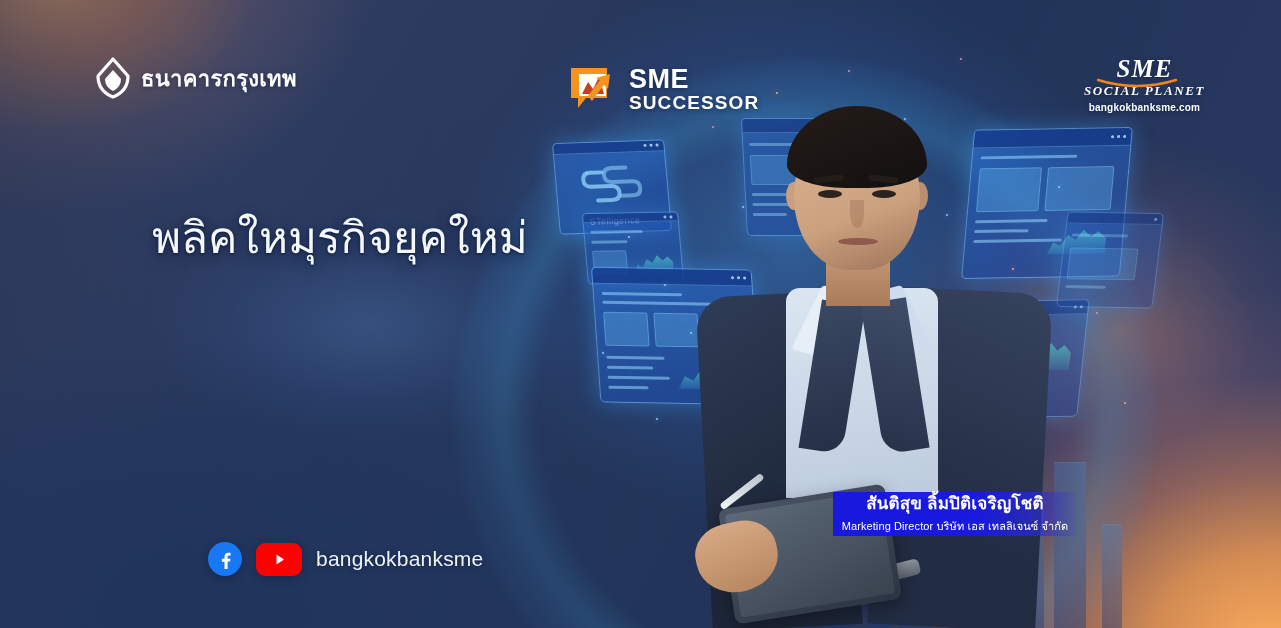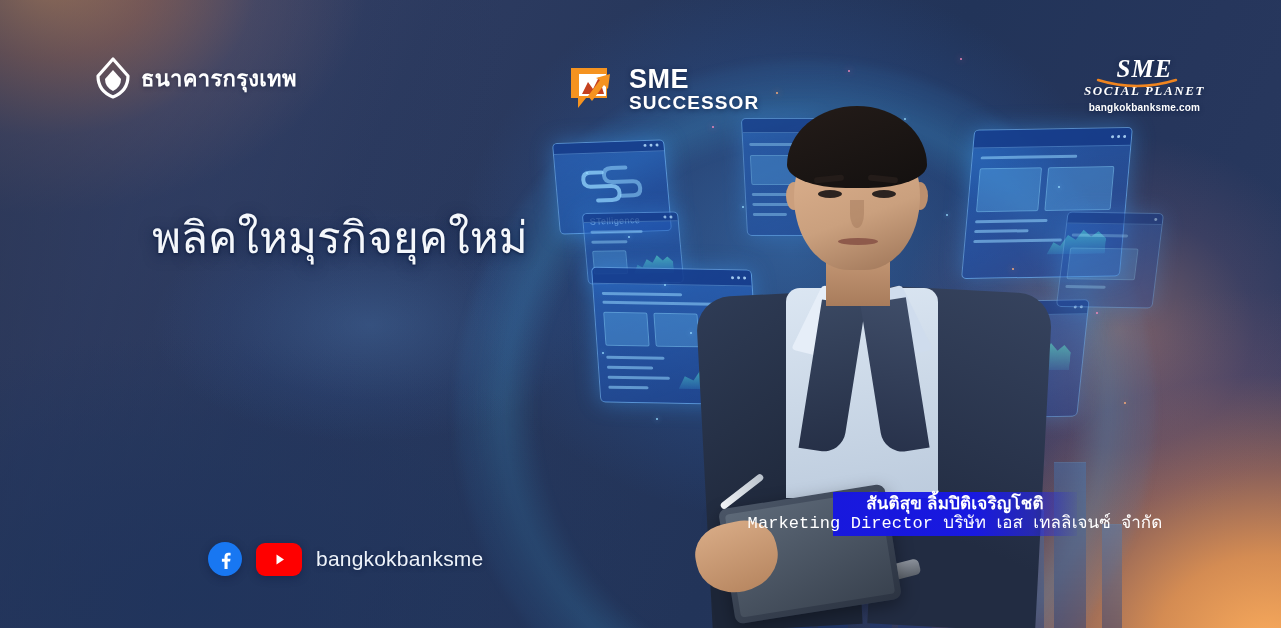--- a/index.html
+++ b/index.html
@@ -288,22 +288,22 @@
       rgba(22,22,225,0.97) 0%, rgba(24,24,232,0.95) 58%,
       rgba(40,40,220,0.70) 82%, rgba(60,60,200,0.10) 100%);
     display:flex; flex-direction:column; align-items:center; justify-content:space-between;
     padding:2px 6px 3px;
   }
   #name-plate .np-name {
     font-size:17px; font-weight:700; color:#ffffff; line-height:1.18;
     white-space:nowrap; letter-spacing:.2px;
   }
   #name-plate .np-role {
-    font-size:17px; font-weight:400; color:#ffffff; line-height:1.2;
-    white-space:nowrap; letter-spacing:.1px;font-family:Liberation Mono, monospace;
+    font-size:11px; font-weight:400; color:#ffffff; line-height:1.2;
+    white-space:nowrap; letter-spacing:.1px;
   }
 </style>
 </head>
 <body>
 
 <div id="banner">
 
   <div class="bg-layer bg-base"></div>
   <div class="bg-layer glow-center"></div>
   <div class="bg-layer glow-topleft"></div>

